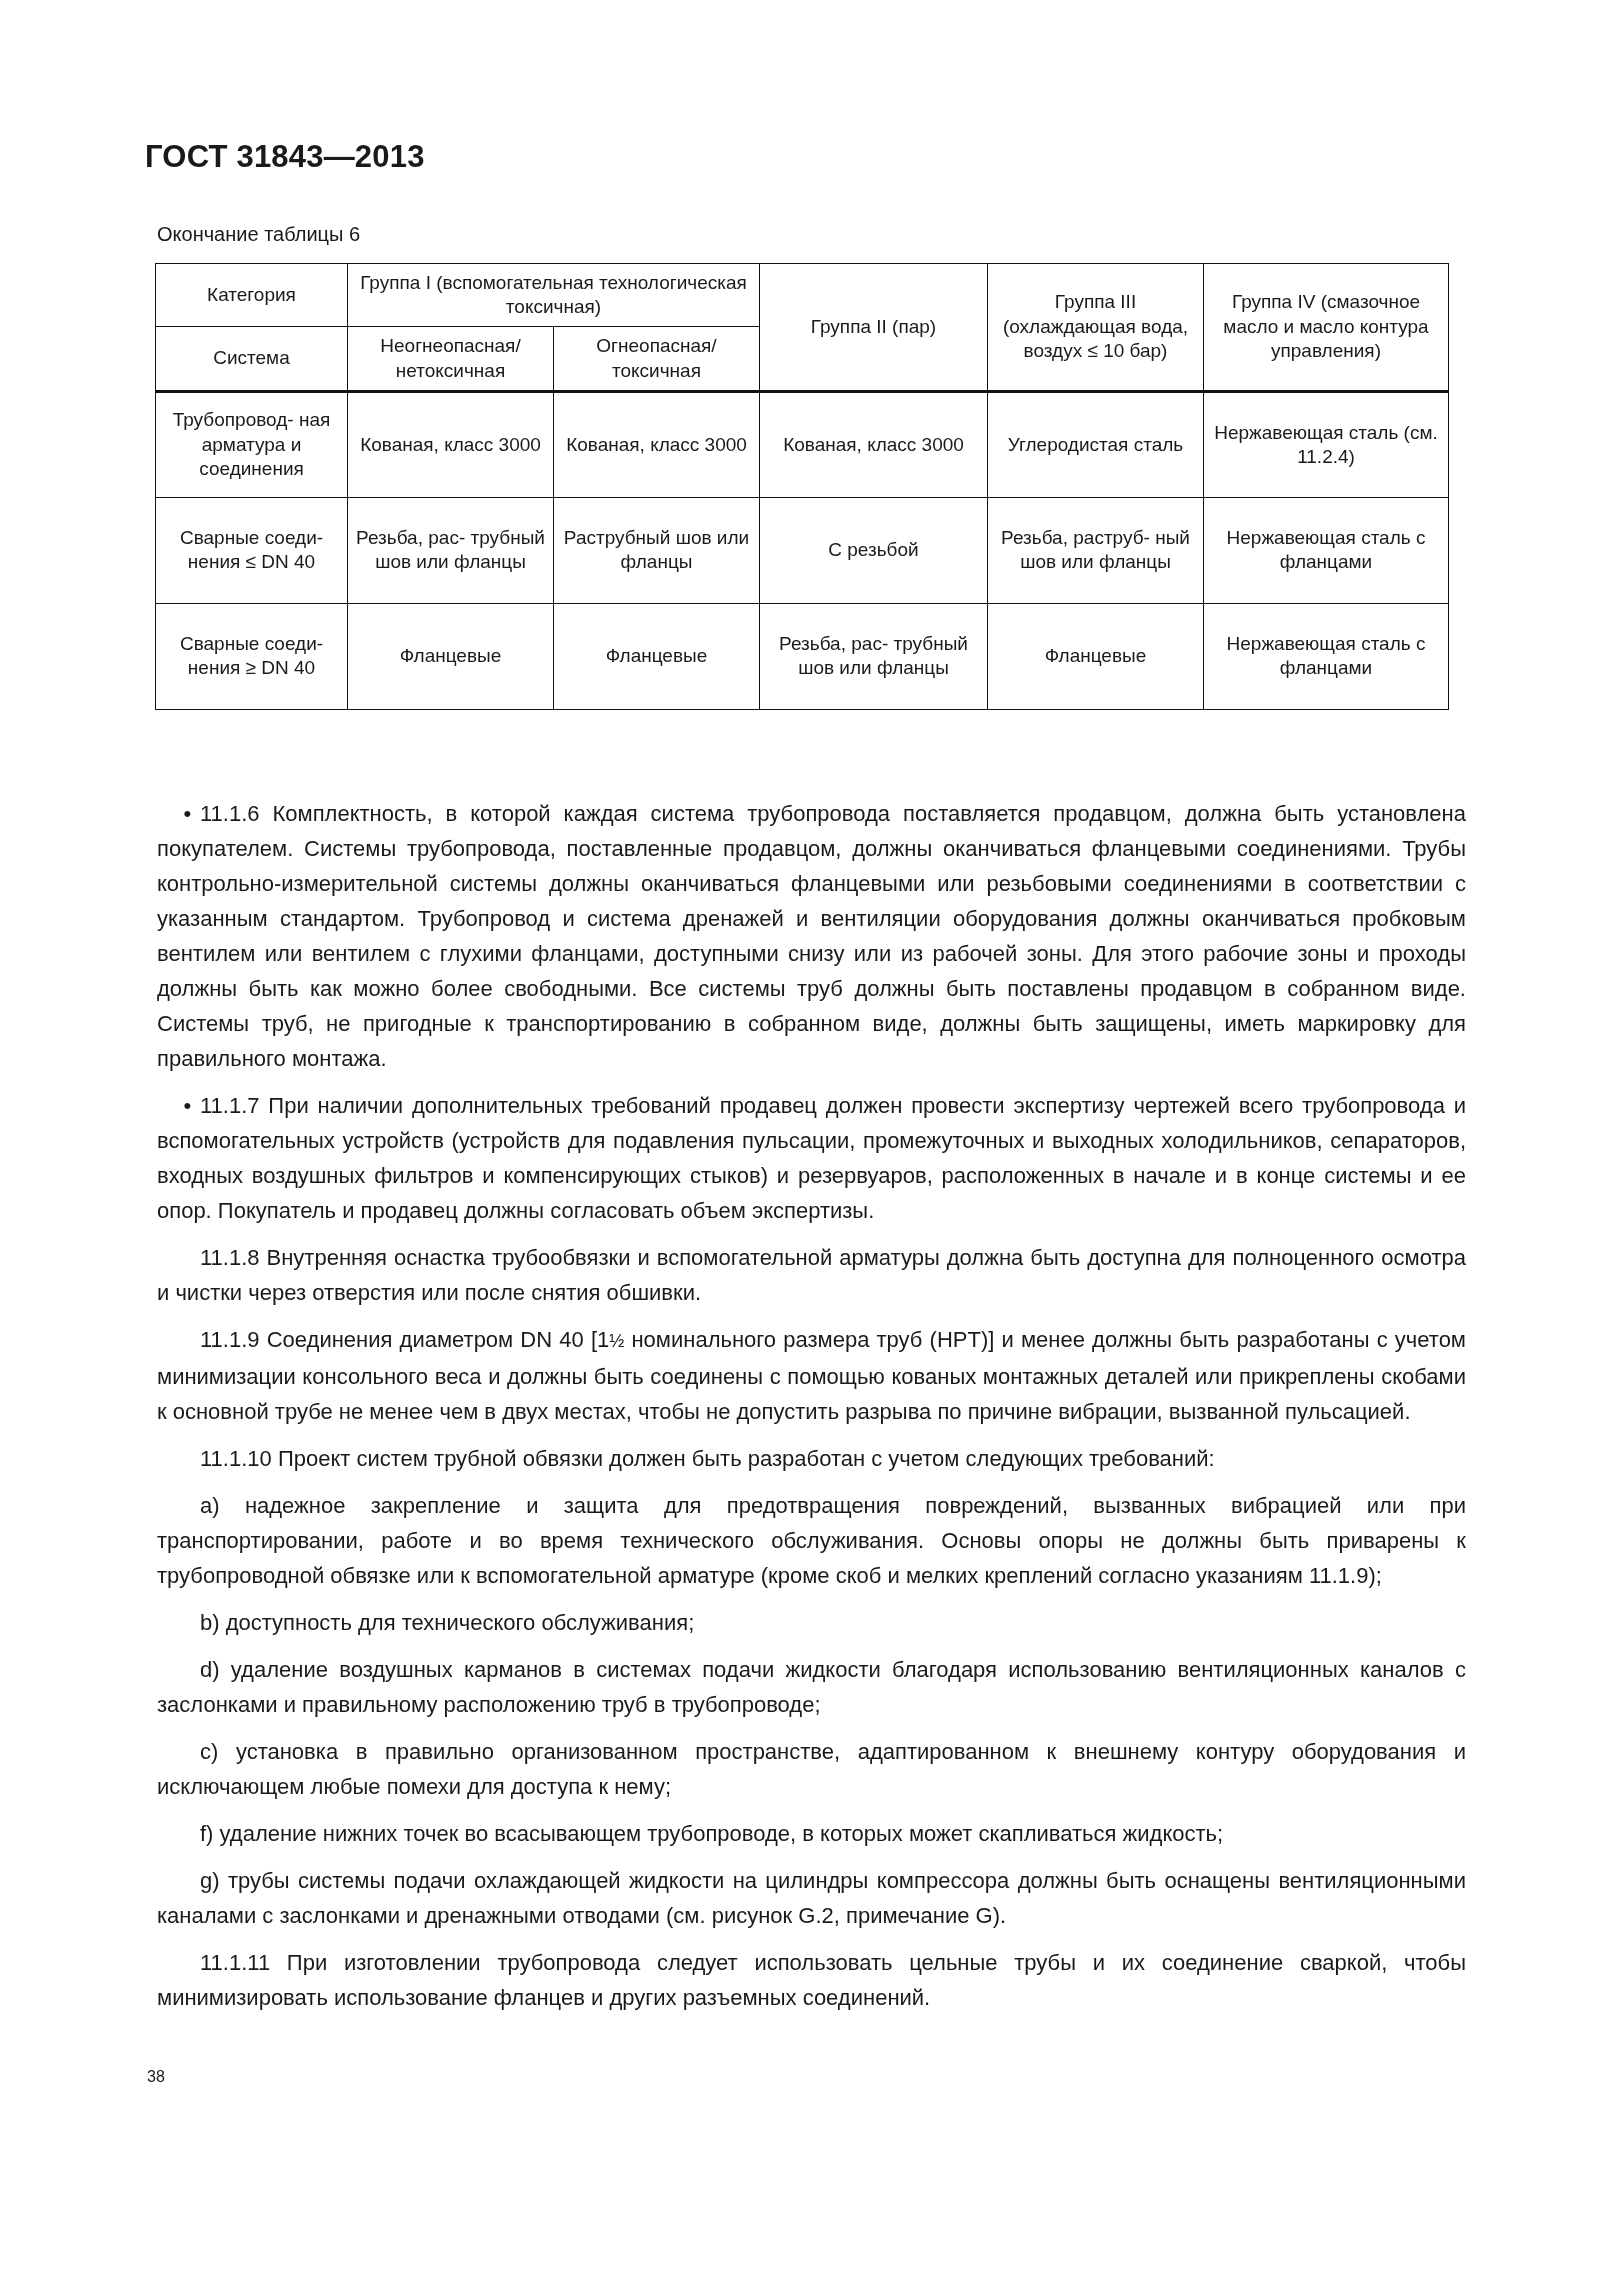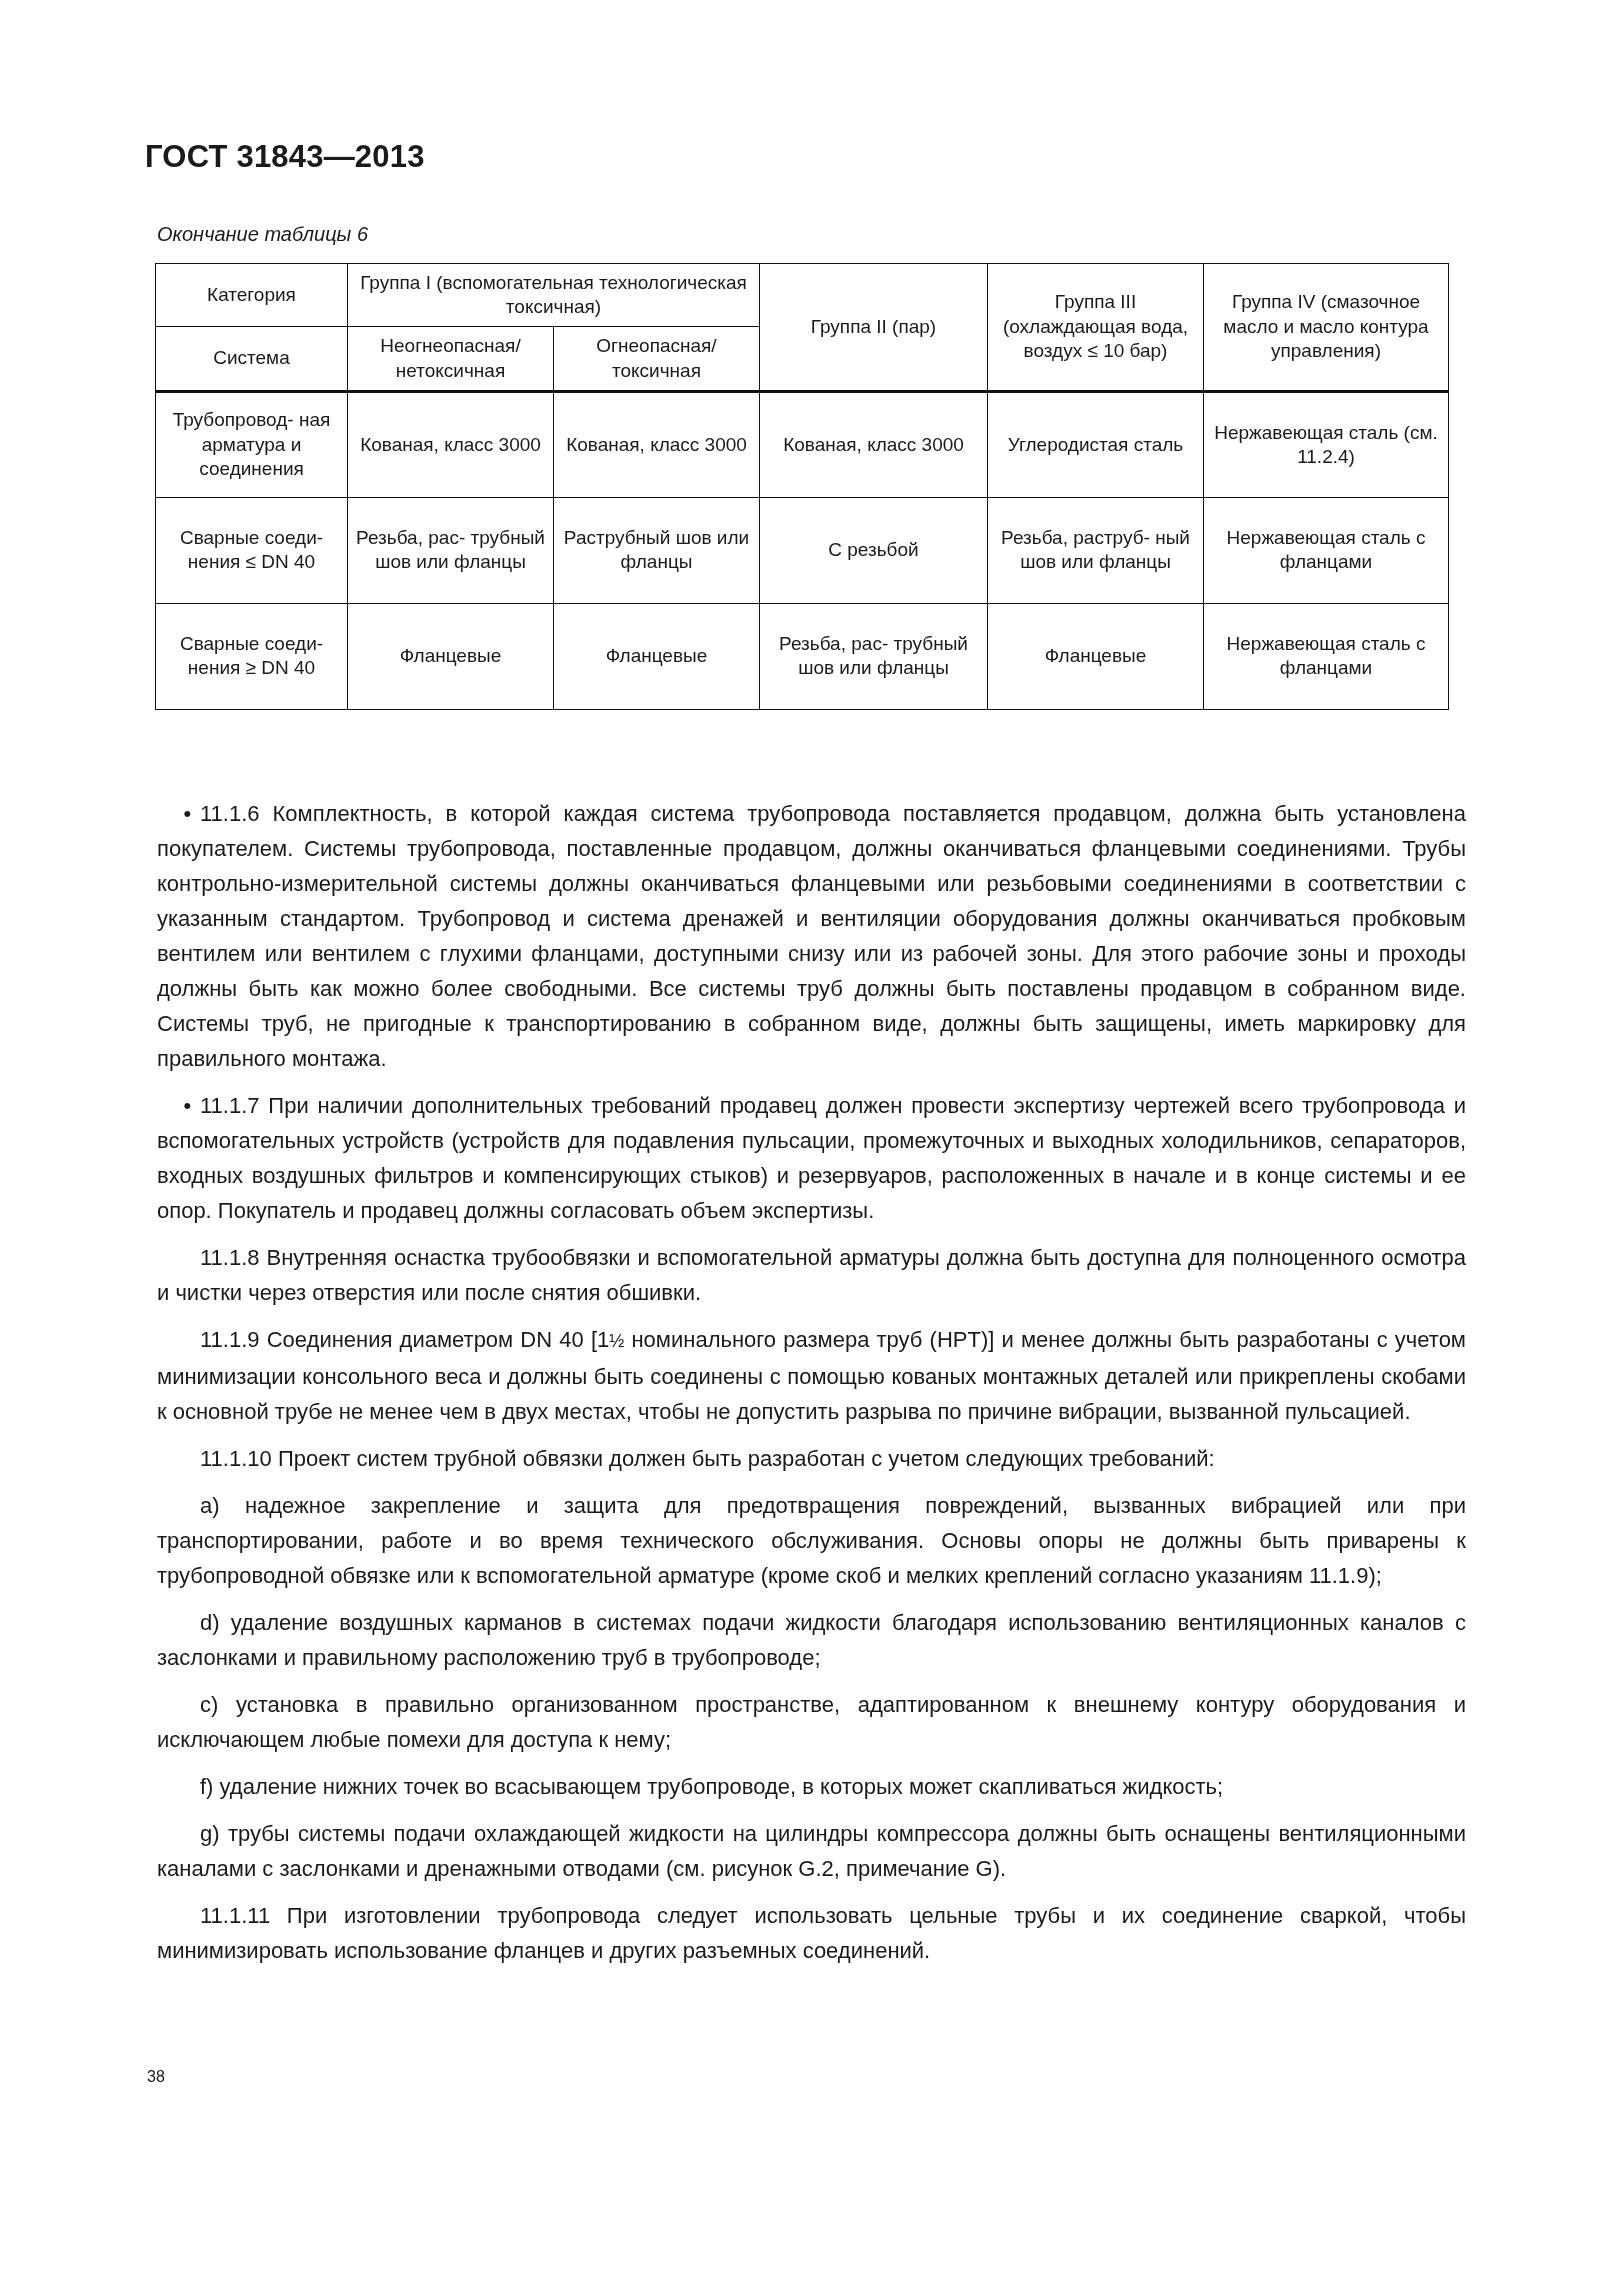--- a/index.html
+++ b/index.html
@@ -34,21 +34,20 @@
     letter-spacing: 0.2px;
     white-space: nowrap;
   }
 
   
   .table-caption {
     position: absolute;
     left: 157px;
     top: 223px;
     font-size: 20px;
-    font-style: italic;
     white-space: nowrap;
     text-align: center;
   }
 
   
   .tbl-wrap {
     position: absolute;
     left: 155px;
     top: 263px;
     width: 1181px;
@@ -184,20 +183,21 @@
     <p class="para bulleted"><span class="bullet-dot">•</span><span>11.1.6 Комплектность, в которой каждая система трубопровода поставляется продавцом, должна быть установлена покупателем. Системы трубопровода, поставленные продавцом, должны оканчиваться фланцевыми соединениями. Трубы контрольно-измерительной системы должны оканчиваться фланцевыми или резьбовыми соединениями в соответствии с указанным стандартом. Трубопровод и система дренажей и вентиляции оборудования должны оканчиваться пробковым вентилем или вентилем с глухими фланцами, доступными снизу или из рабочей зоны. Для этого рабочие зоны и проходы должны быть как можно более свободными. Все системы труб должны быть поставлены продавцом в собранном виде. Системы труб, не пригодные к транспортированию в собранном виде, должны быть защищены, иметь маркировку для правильного монтажа.</span></p>
 
     <p class="para bulleted"><span class="bullet-dot">•</span><span>11.1.7 При наличии дополнительных требований продавец должен провести экспертизу чертежей всего трубопровода и вспомогательных устройств (устройств для подавления пульсации, промежуточных и выходных холодильников, сепараторов, входных воздушных фильтров и компенсирующих стыков) и резервуаров, расположенных в начале и в конце системы и ее опор. Покупатель и продавец должны согласовать объем экспертизы.</span></p>
 
     <p class="para">11.1.8 Внутренняя оснастка трубообвязки и вспомогательной арматуры должна быть доступна для полноценного осмотра и чистки через отверстия или после снятия обшивки.</p>
 
     <p class="para"><span>11.1.9 Соединения диаметром DN 40 [1</span><span class="frac">½</span><span> номинального размера труб (HPT)] и менее должны быть разработаны с учетом минимизации консольного веса и должны быть соединены с помощью кованых монтажных деталей или прикреплены скобами к основной трубе не менее чем в двух местах, чтобы не допустить разрыва по причине вибрации, вызванной пульсацией.</span></p>
 
     <p class="para">11.1.10 Проект систем трубной обвязки должен быть разработан с учетом следующих требований:</p>
     <p class="para">a) надежное закрепление и защита для предотвращения повреждений, вызванных вибрацией или при транспортировании, работе и во время технического обслуживания. Основы опоры не должны быть приварены к трубопроводной обвязке или к вспомогательной арматуре (кроме скоб и мелких креплений согласно указаниям 11.1.9);</p>
+    <p class="para">b) доступность для технического обслуживания;</p>
     <p class="para">d) удаление воздушных карманов в системах подачи жидкости благодаря использованию вентиляционных каналов с заслонками и правильному расположению труб в трубопроводе;</p>
     <p class="para">c) установка в правильно организованном пространстве, адаптированном к внешнему контуру оборудования и исключающем любые помехи для доступа к нему;</p>
     <p class="para">f) удаление нижних точек во всасывающем трубопроводе, в которых может скапливаться жидкость;</p>
     <p class="para">g) трубы системы подачи охлаждающей жидкости на цилиндры компрессора должны быть оснащены вентиляционными каналами с заслонками и дренажными отводами (см. рисунок G.2, примечание G).</p>
     <p class="para">11.1.11 При изготовлении трубопровода следует использовать цельные трубы и их соединение сваркой, чтобы минимизировать использование фланцев и других разъемных соединений.</p>
 
   </div>
 
   <div class="page-number">38</div>
 

